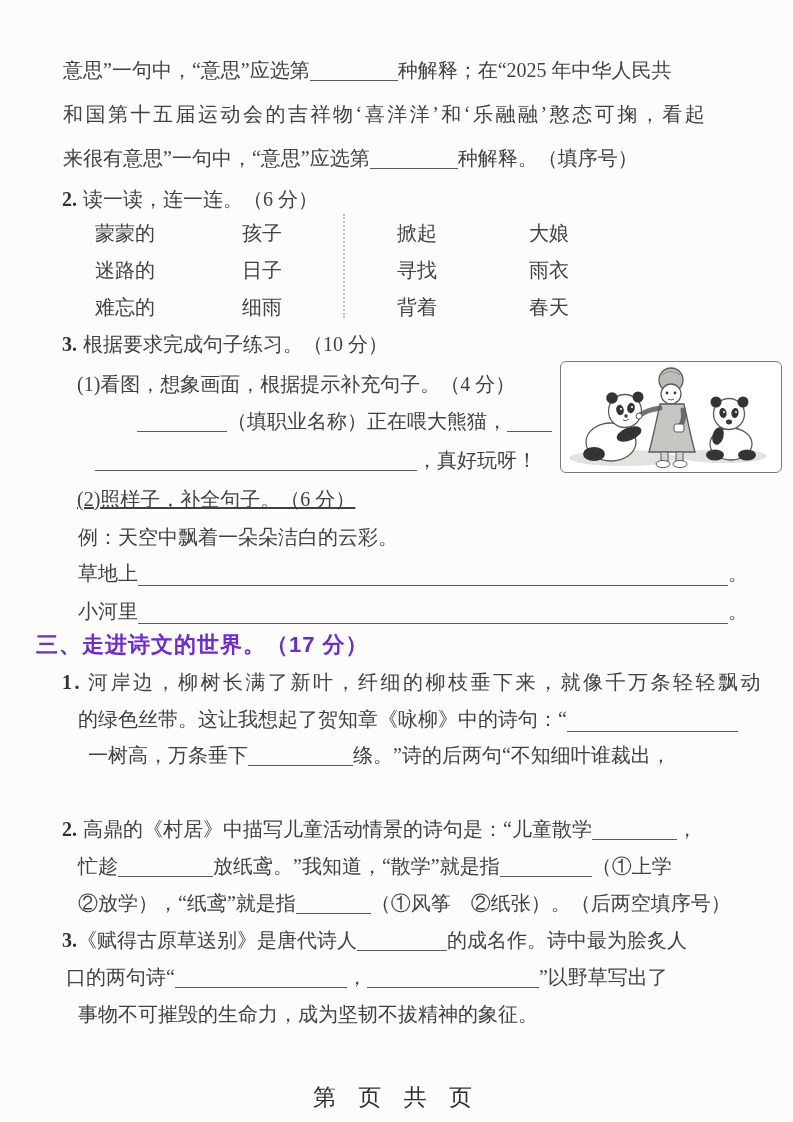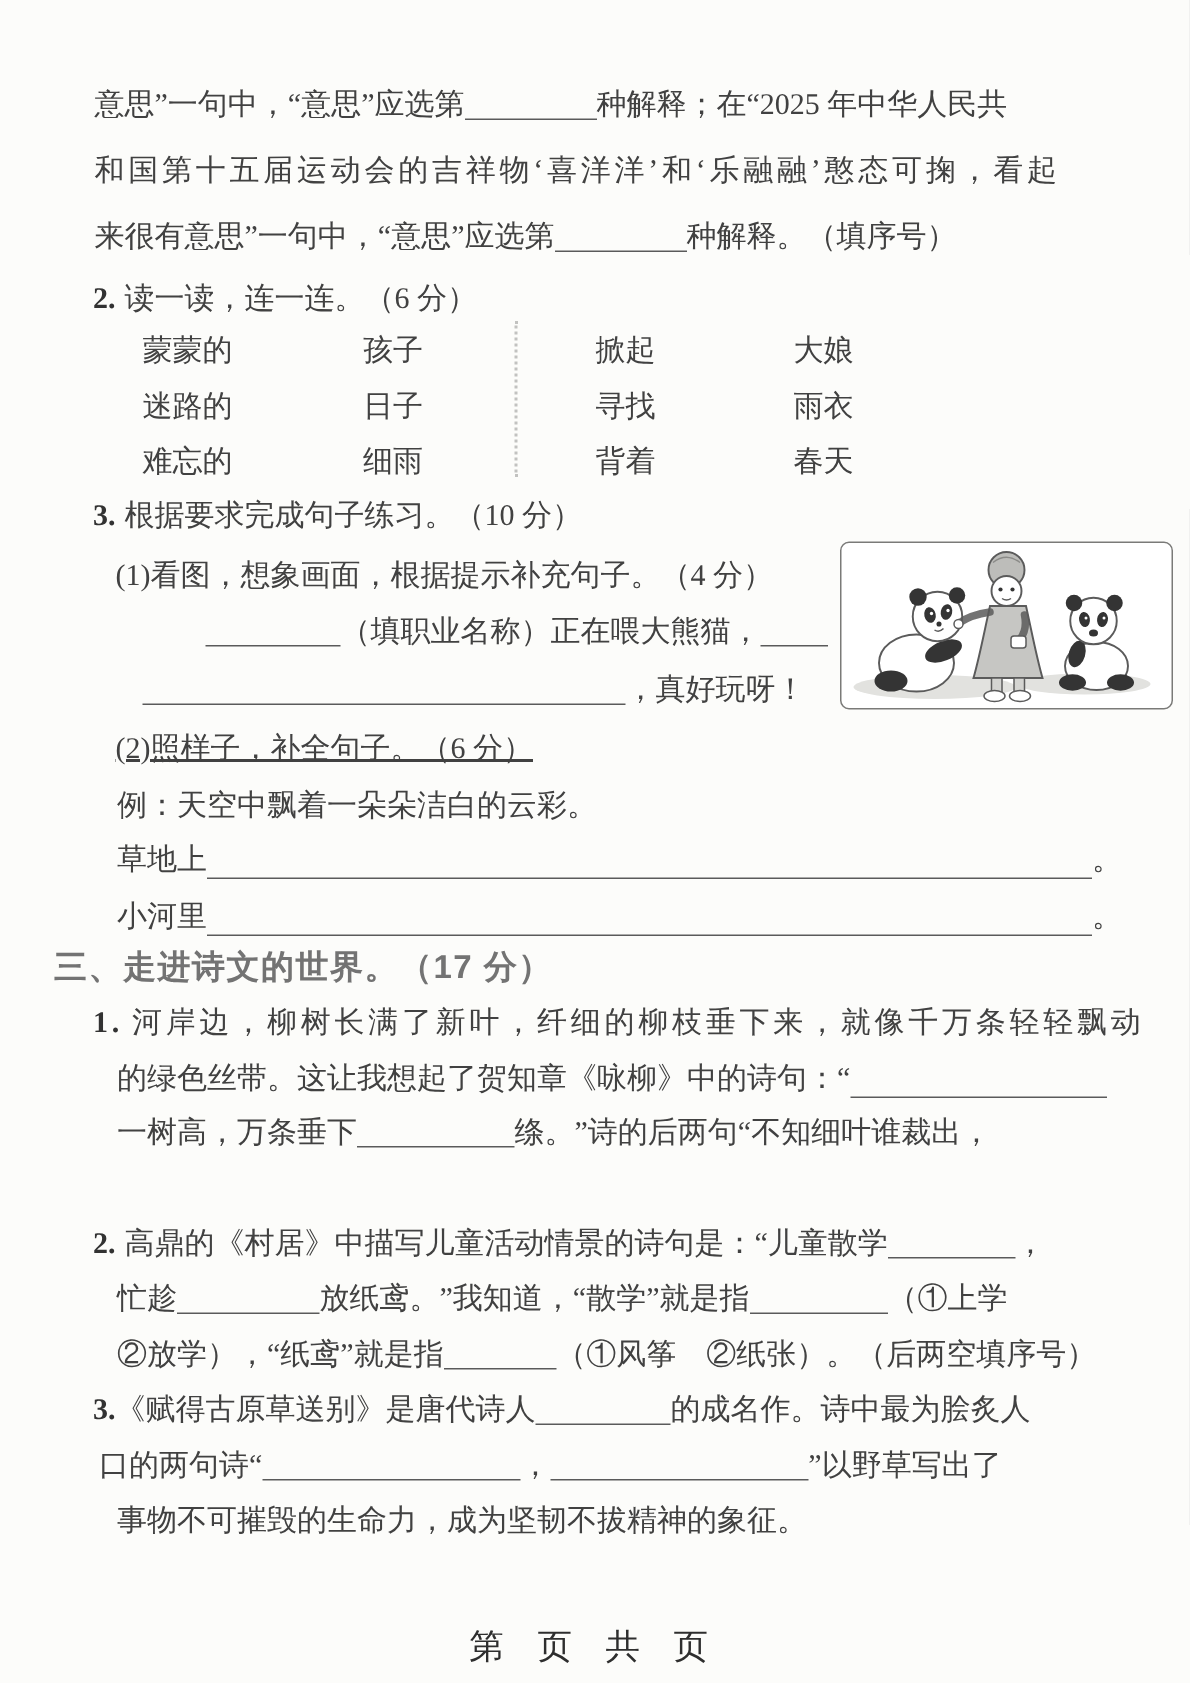--- a/index.html
+++ b/index.html
@@ -26,21 +26,21 @@
     height:20px;
     vertical-align:-4px;
   }
   .track{letter-spacing:2.5px;}
   .flexline{display:flex;align-items:flex-end;}
   .flexline .fill{flex:1;}
   .section-head{
     font-family:"Liberation Sans", sans-serif;
     font-weight:700;
     font-size:22px;
-    color:#737373;
+    color:#6d28d9;
     letter-spacing:1px;
   }
   .match-grid{
     position:absolute;left:95px;top:220px;width:560px;
     display:grid;
     grid-template-columns:147px 155px 132px auto;
     grid-auto-rows:37px;
     font-size:20px;
   }
   .match-divider{
@@ -183,21 +183,21 @@
     <span>三、走进诗文的世界。（17 分）</span>
   </div>
 
   <div class="ln track" style="left:62px;top:669px;">
     <span class="num">1.</span><span>河岸边，柳树长满了新叶，纤细的柳枝垂下来，就像千万条轻轻飘动</span>
   </div>
   <div class="ln flexline" style="left:78px;top:706px;width:660px;">
     <span>的绿色丝带。这让我想起了贺知章《咏柳》中的诗句：“</span>
       <span class="blank fill"></span>
   </div>
-  <div class="ln" style="left:78px;top:742px;">
+  <div class="ln" style="left:88px;top:742px;">
     <span>一树高，万条垂下</span><span class="blank" style="width:105px;"></span><span>绦。”诗的后两句“不知细叶谁裁出，</span>
   </div>
 
   <div class="ln" style="left:62px;top:816px;">
     <span class="num">2.</span><span>高鼎的《村居》中描写儿童活动情景的诗句是：“儿童散学</span><span class="blank" style="width:85px;"></span><span>，</span>
   </div>
   <div class="ln" style="left:78px;top:853px;">
     <span>忙趁</span><span class="blank" style="width:95px;"></span><span>放纸鸢。”我知道，“散学”就是指</span><span class="blank" style="width:92px;"></span><span>（①上学</span>
   </div>
   <div class="ln" style="left:78px;top:890px;">

